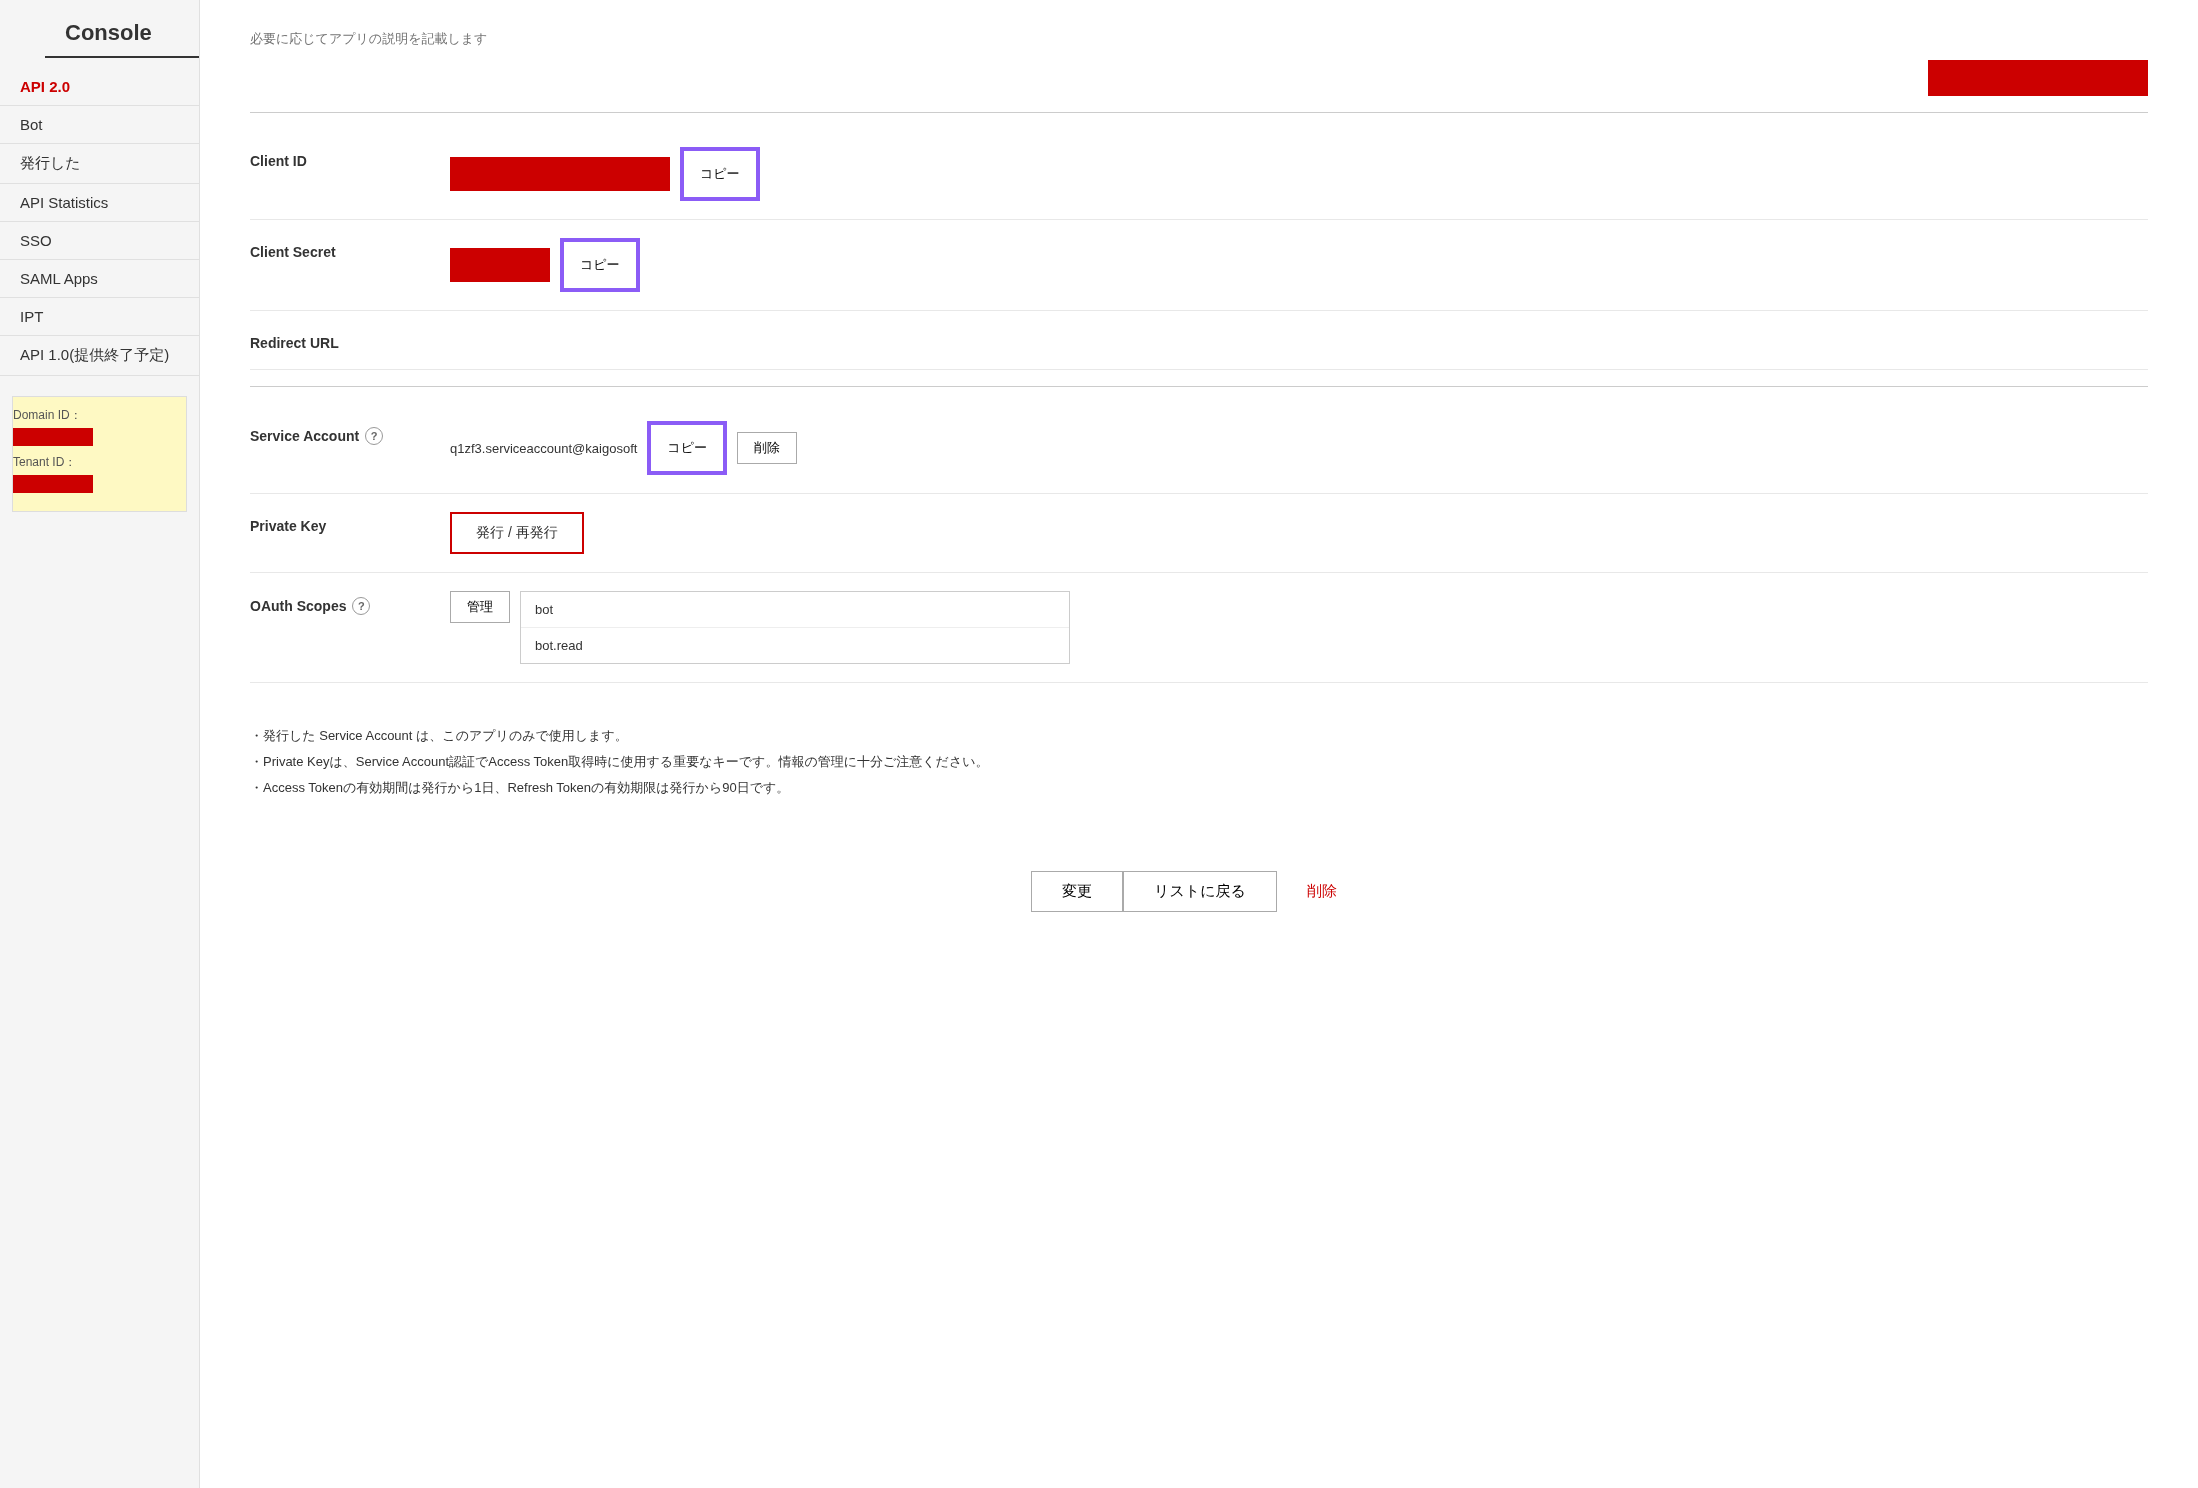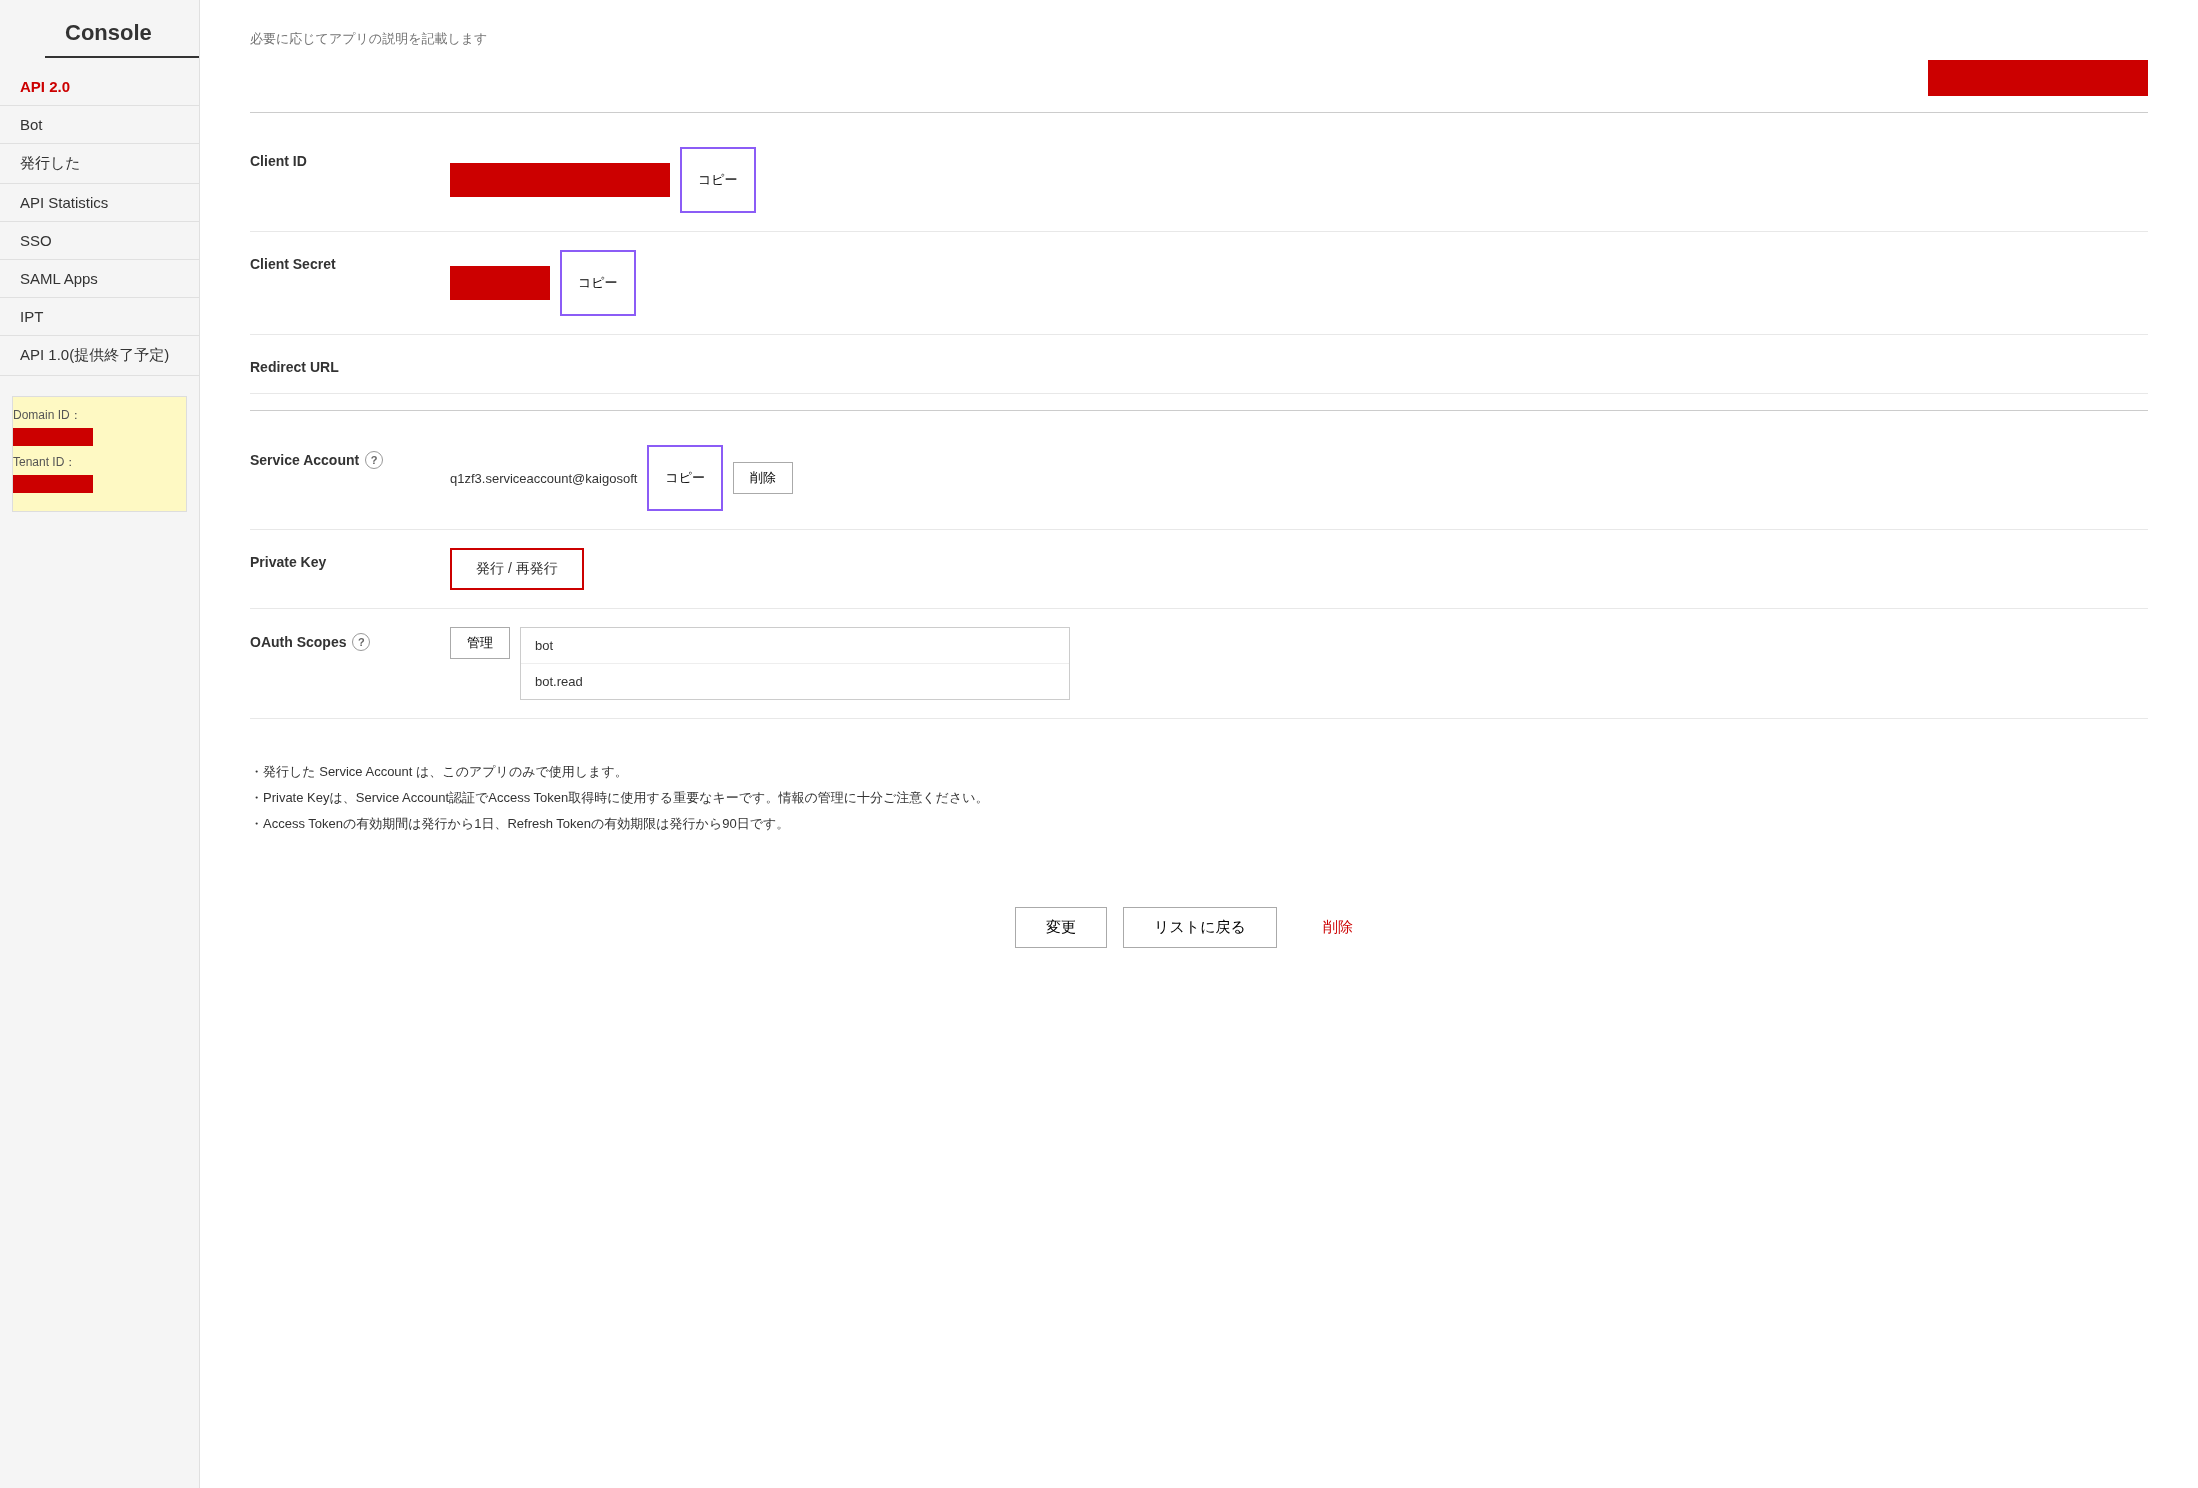--- a/index.html
+++ b/index.html
@@ -130,23 +130,23 @@
       background: #cc0000;
       height: 34px;
       width: 220px;
     }
     .red-input-small {
       background: #cc0000;
       height: 34px;
       width: 100px;
     }
     .copy-btn {
-      border: 2px solid #8b5cf6;
-      background: #fff;
-      padding: 22px 16px;
+      border: 4px solid #8b5cf6;
+      background: #fff;
+      padding: 14px 16px;
       font-size: 13px;
       cursor: pointer;
     }
     .delete-btn {
       border: 1px solid #aaa;
       background: #fff;
       padding: 6px 16px;
       font-size: 13px;
       cursor: pointer;
     }
@@ -211,21 +211,20 @@
       margin-top: 40px;
       font-size: 13px;
       color: #333;
       line-height: 2;
     }
 
     
     .bottom-actions {
       display: flex;
       justify-content: center;
-      gap: 16px;
       margin-top: 50px;
       padding-top: 20px;
     }
     .change-btn {
       border: 1px solid #aaa;
       background: #fff;
       padding: 10px 30px;
       font-size: 15px;
       cursor: pointer;
     }

